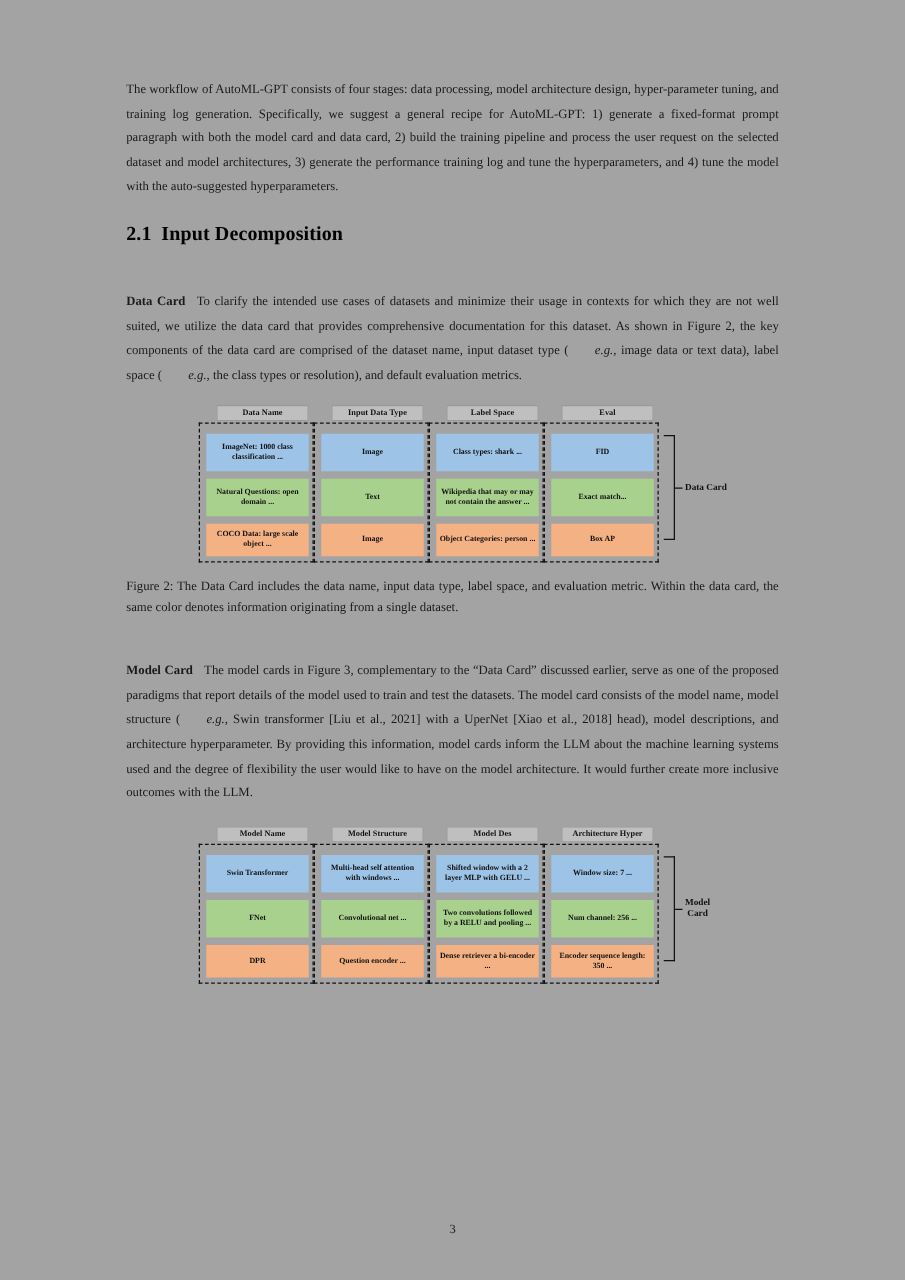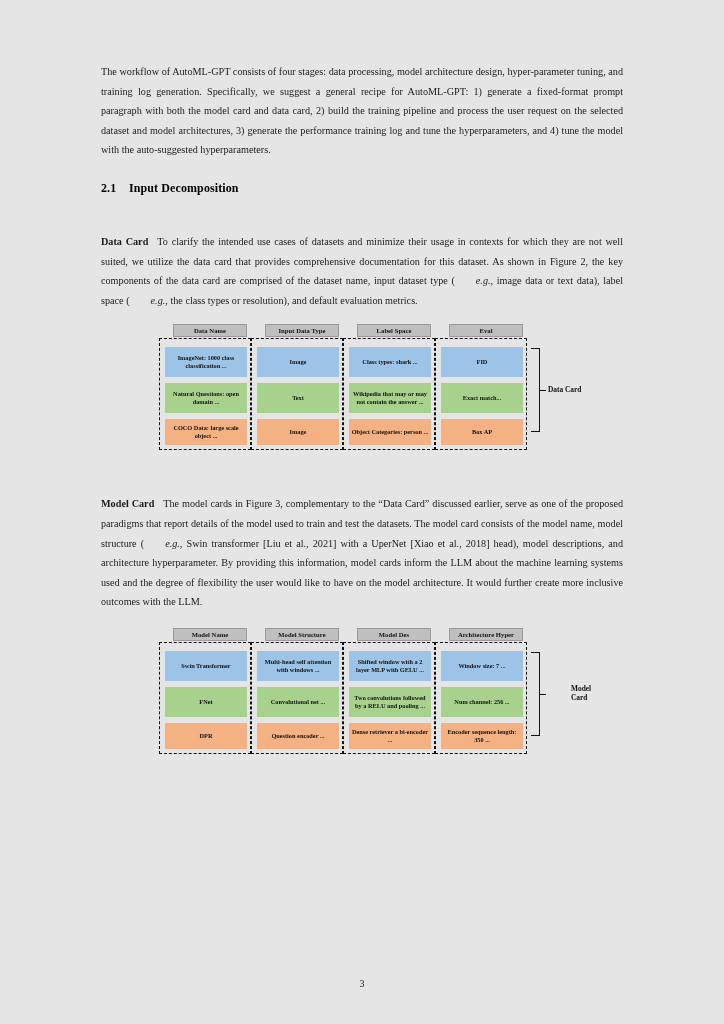--- a/index.html
+++ b/index.html
@@ -13,21 +13,21 @@
     position: relative;
     font-family: "Liberation Serif", "DejaVu Serif", serif;
     color: #000000;
     overflow: hidden;
   }
   .page {
     position: absolute;
     left: 0; top: 0;
     width: 724px;
     height: 1024px;
-    background: #e5e5e5;
+    background: #a3a3a3;
   }
   .content {
     position: absolute;
     left: 101px;
     top: 62px;
     width: 522px;
   }
 
   
   p.body-text {
@@ -36,21 +36,21 @@
     line-height: 19.6px;
     text-align: justify;
     text-justify: inter-word;
     color: #1a1a1a;
   }
   .para-gap-lg { height: 20px; }
   .para-gap-md { height: 16px; }
 
   h2.section-heading {
     margin: 0;
-    font-size: 12px;
+    font-size: 16px;
     font-weight: bold;
     line-height: 16px;
     letter-spacing: 0.1px;
   }
   h2.section-heading .num {
     display: inline-block;
     width: 28px;
   }
   .runin {
     font-weight: bold;
@@ -214,20 +214,21 @@
           <div class="cell r1 c-green">Exact match...</div>
           <div class="cell r2 c-orange">Box AP</div>
         </div>
 
         <div class="bracket" style="left:430px; top:24px; height:84px;"></div>
         <div class="bracket-tick" style="left:439px; top:66px;"></div>
         <div class="bracket-label" style="left:447px; top:61px;">Data Card</div>
       </div>
 
       <div style="height:8px"></div>
+      <p class="caption">Figure 2: The Data Card includes the data name, input data type, label space, and evaluation metric. Within the data card, the same color denotes information originating from a single dataset.</p>
     </div>
 
     <div style="height:32px"></div>
 
     <p class="body-text"><span class="runin">Model Card</span><span class="runin-gap"></span><span>The model cards in Figure 3, complementary to the “Data Card” discussed earlier, serve as one of the proposed paradigms that report details of the model used to train and test the datasets. The model card consists of the model name, model structure (</span><em class="it">e.g.</em><span>, Swin transformer [Liu et al., 2021] with a UperNet [Xiao et al., 2018] head), model descriptions, and architecture hyperparameter. By providing this information, model cards inform the LLM about the machine learning systems used and the degree of flexibility the user would like to have on the model architecture. It would further create more inclusive outcomes with the LLM.</span></p>
 
     <div style="height:16px"></div>
 
     <div class="figure">
       <div class="fig-canvas">
@@ -255,21 +256,21 @@
 
         <div class="col-header" style="left:348px;">Architecture Hyper</div>
         <div class="col" style="left:334px;">
           <div class="cell r0 c-blue">Window size: 7 ...</div>
           <div class="cell r1 c-green">Num channel: 256 ...</div>
           <div class="cell r2 c-orange">Encoder sequence length: 350 ...</div>
         </div>
 
         <div class="bracket" style="left:430px; top:24px; height:84px;"></div>
         <div class="bracket-tick" style="left:439px; top:66px;"></div>
-        <div class="bracket-label" style="left:470px; top:56px;">Model
+        <div class="bracket-label" style="left:447px; top:56px;text-align:center;">Model
 Card</div>
       </div>
 
       <div style="height:8px"></div>
     </div>
 
   </div>
 
   <div class="page-number">3</div>
 </div>

